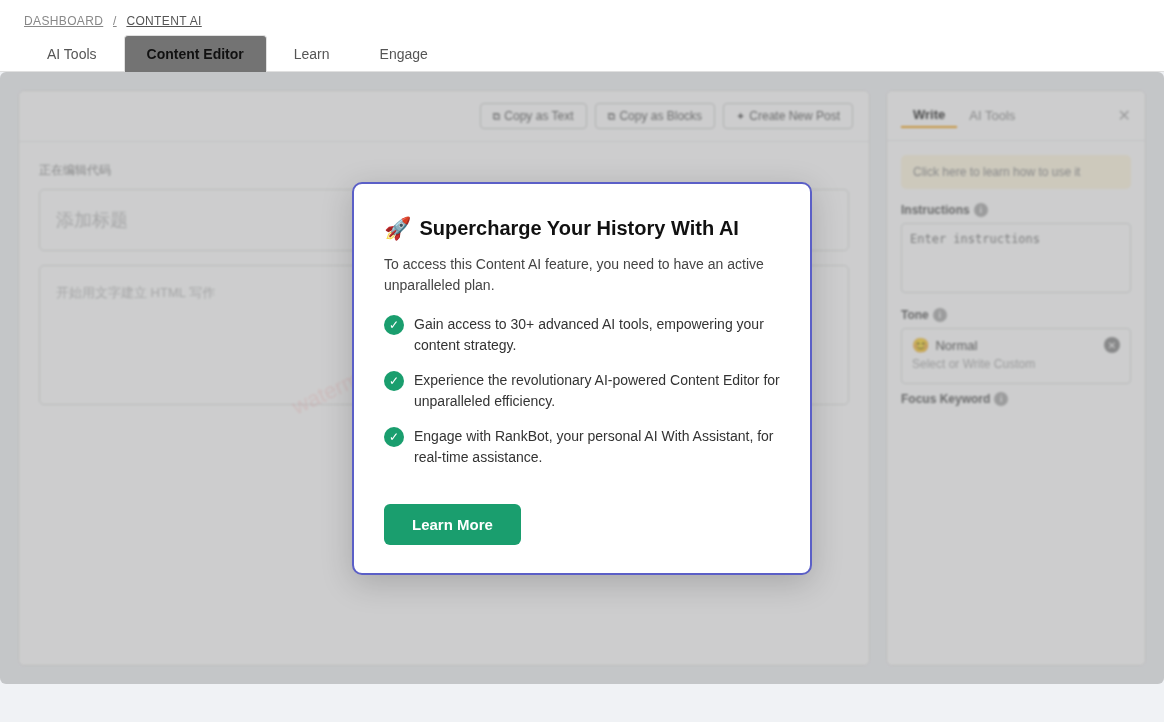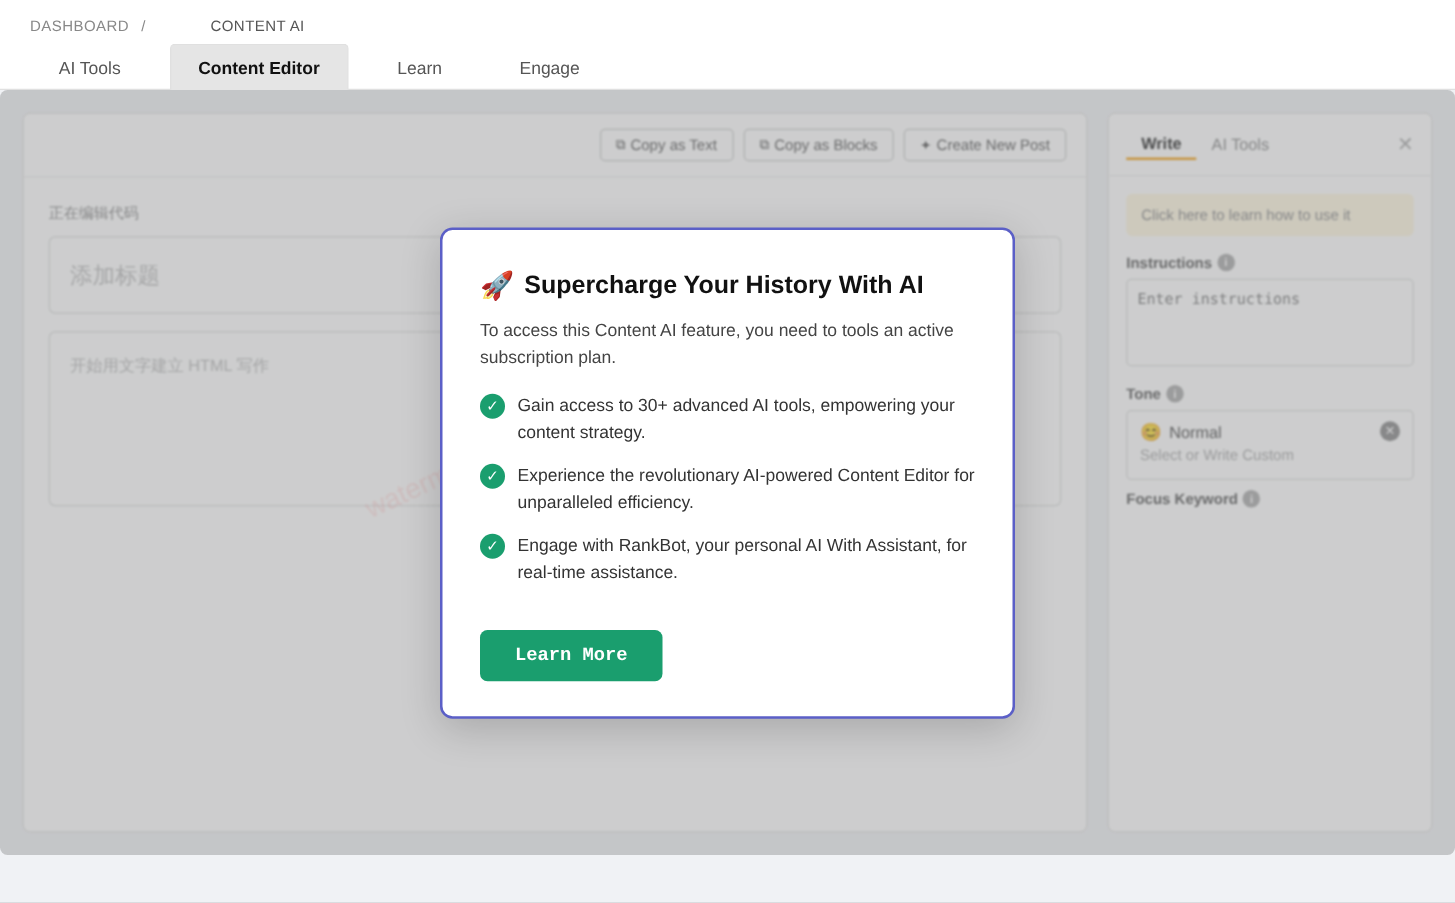--- a/index.html
+++ b/index.html
@@ -16,43 +16,43 @@
       border-bottom: 1px solid #e0e0e0;
       padding: 0 24px;
     }
 
     .breadcrumb {
       padding: 14px 0 0 0;
       font-size: 12px;
       color: #888;
       letter-spacing: 0.03em;
     }
-    .breadcrumb span { color: #888; }
+    .breadcrumb span { color: #888; text-decoration: underline; }
     .breadcrumb .sep { margin: 0 6px; }
-    .breadcrumb .current { color: #555; font-weight: 500; margin-left: 42px; }
+    .breadcrumb .current { color: #555; font-weight: 500; }
 
     .tabs {
       display: flex;
       margin-top: 6px;
-      gap: 16px;
+      gap: 4px;
     }
     .tab {
       padding: 10px 22px 10px 22px;
       font-size: 14px;
       cursor: pointer;
       border: 1px solid transparent;
       border-bottom: none;
       background: transparent;
       color: #555;
       position: relative;
       bottom: -1px;
       border-radius: 4px 4px 0 0;
     }
     .tab.active {
-      background: #e5e5e5;
+      background: #737373;
       border-color: #e0e0e0;
       border-bottom-color: #fff;
       color: #111;
       font-weight: 600;
     }
 
     
     .main {
       display: flex;
       gap: 0;
@@ -294,21 +294,20 @@
       margin-top: 22px;
       background: #1a9e6e;
       color: #fff;
       border: none;
       border-radius: 6px;
       padding: 12px 28px;
       font-size: 15px;
       font-weight: 600;
       cursor: pointer;
       transition: background 0.2s;
-      font-family: Liberation Mono, monospace;
     }
 
     
     .watermark {
       position: absolute;
       top: 50%;
       left: 40%;
       transform: translate(-50%, -50%) rotate(-25deg);
       font-size: 22px;
       color: rgba(255,100,100,0.18);
@@ -393,21 +392,21 @@
       </div>
     </div>
   </div>
 
   <div class="modal-overlay">
     <div class="modal">
       <div class="modal-title">
         <span class="modal-rocket">🚀</span>
         <span>Supercharge Your History With AI</span>
       </div>
-      <div class="modal-subtitle">To access this Content AI feature, you need to tools an active subscription plan.</div>
+      <div class="modal-subtitle">To access this Content AI feature, you need to have an active unparalleled plan.</div>
 
       <div class="modal-feature">
         <span class="check-icon">✓</span>
         <span>Gain access to 30+ advanced AI tools, empowering your content strategy.</span>
       </div>
       <div class="modal-feature">
         <span class="check-icon">✓</span>
         <span>Experience the revolutionary AI-powered Content Editor for unparalleled efficiency.</span>
       </div>
       <div class="modal-feature">

